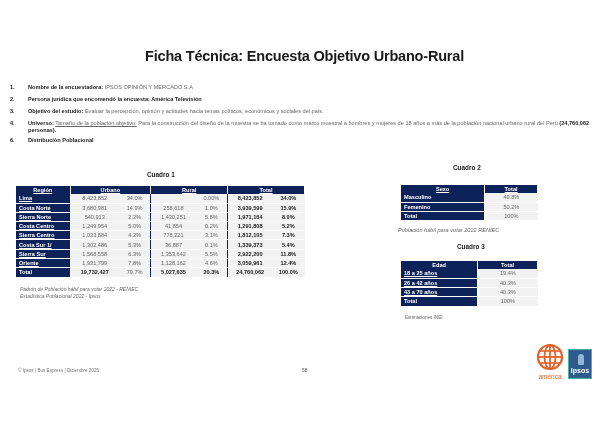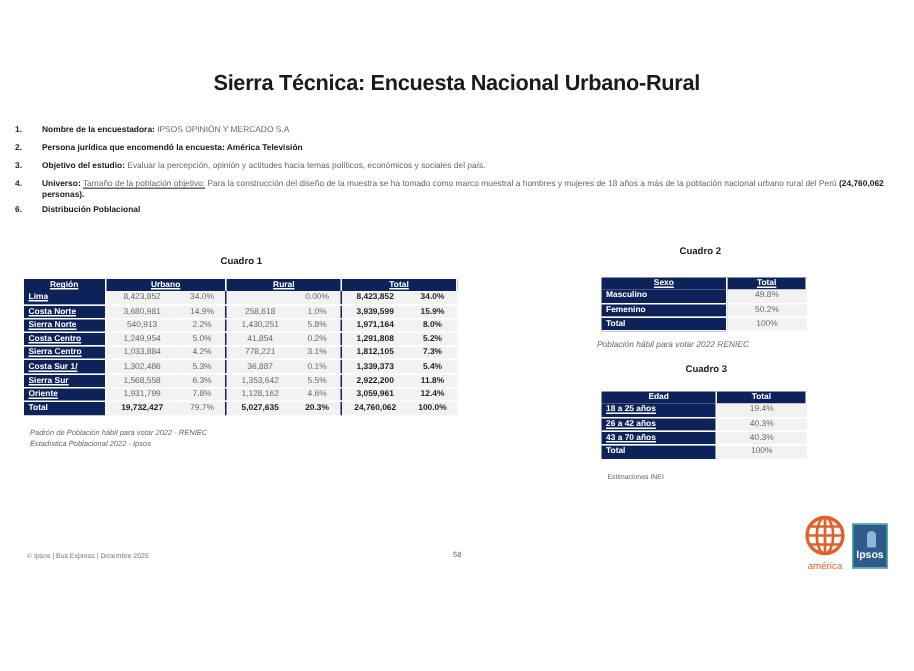--- a/index.html
+++ b/index.html
@@ -42,21 +42,21 @@
   .logo-ipsos { position: absolute; left: 568px; top: 349px; width: 24px; height: 30px;
                 background: #2e5a8c; border: 1px solid #4eb0a8; }
   .logo-ipsos .ipsos-text { position: absolute; left: 0; bottom: 4px; width: 100%; text-align: center;
                 font-size: 7px; font-weight: bold; color: #fff; }
   .logo-ipsos .ipsos-mark { position: absolute; left: 9px; top: 4px; width: 6px; height: 11px;
                 background: #8fb6d9; border-radius: 3px 3px 1px 1px; }
 </style>
 </head>
 <body>
 
-<div class="title">Sierra Técnica: Encuesta Nacional Urbano-Rural</div>
+<div class="title">Ficha Técnica: Encuesta Objetivo Urbano-Rural</div>
 
 <div class="list">
   <div class="list-item">
     <span class="num">1.</span>
     <span class="body"><b>Nombre de la encuestadora:</b><span class="val"> IPSOS OPINIÓN Y MERCADO S.A</span></span>
   </div>
   <div class="list-item">
     <span class="num">2.</span>
     <span class="body"><b>Persona jurídica que encomendó la encuesta:</b><b>  América Televisión</b></span>
   </div>

